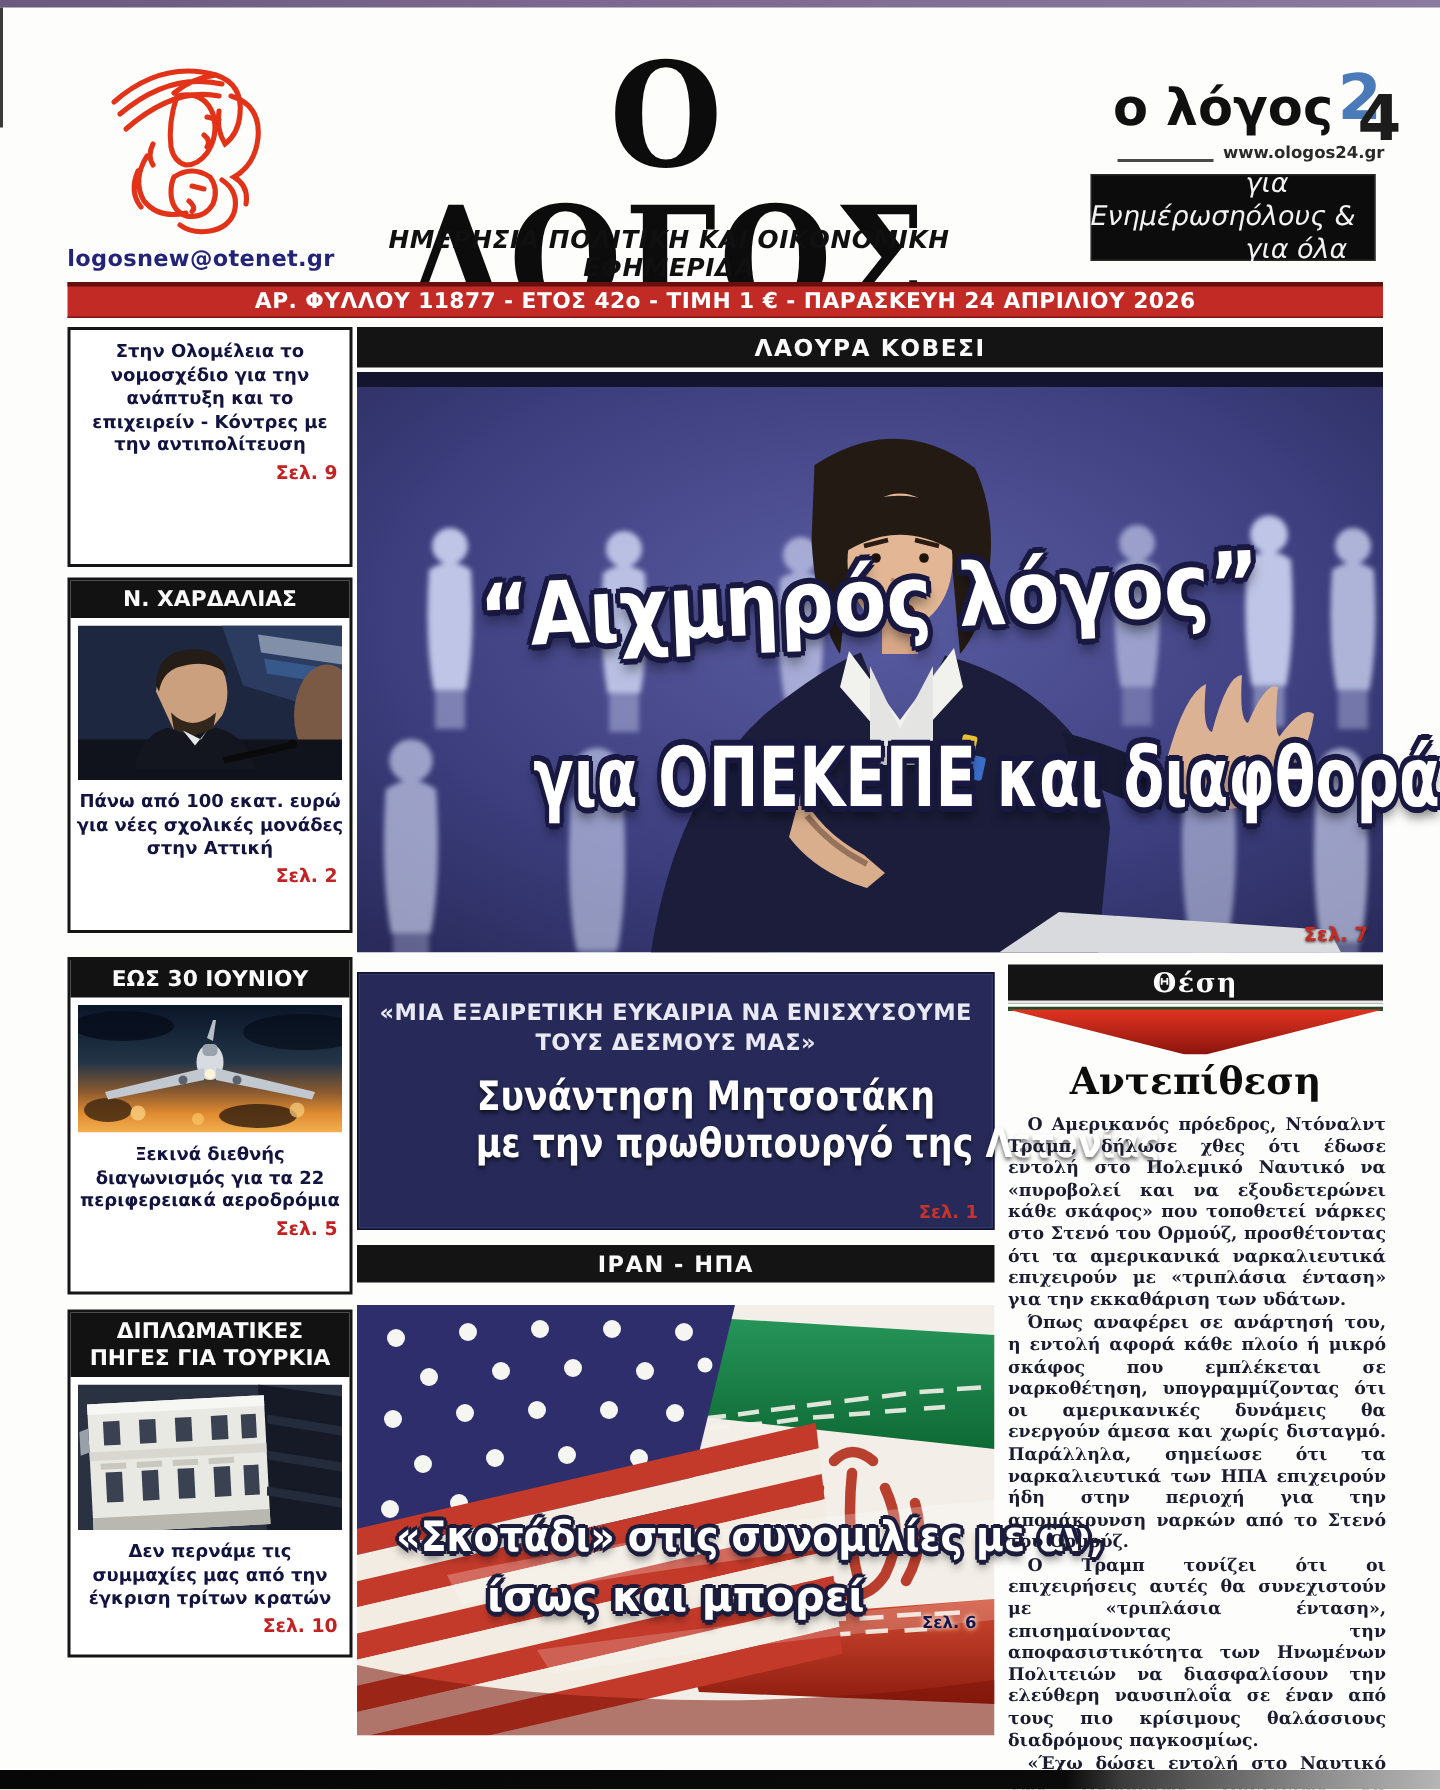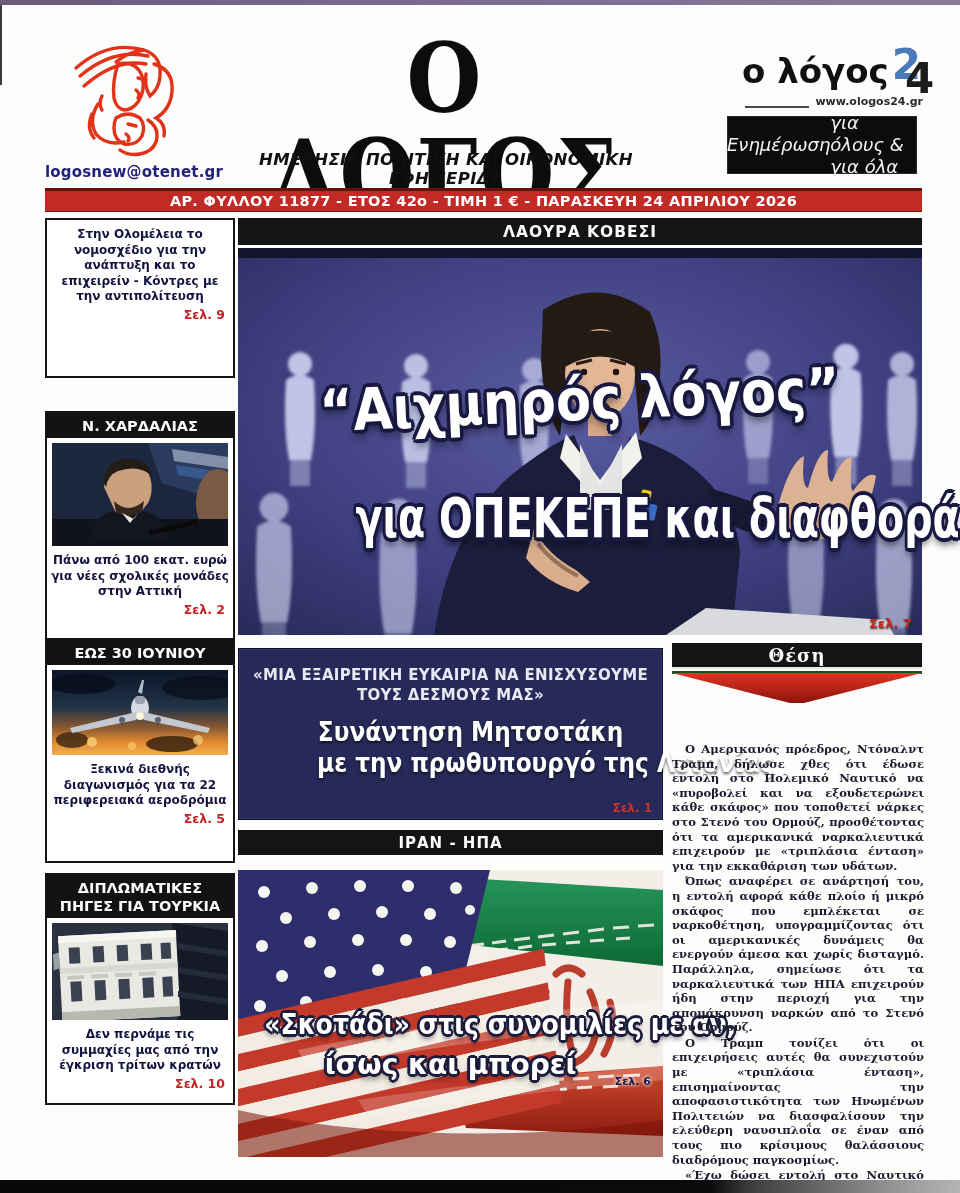--- a/index.html
+++ b/index.html
@@ -138,21 +138,21 @@
     <div>για όλους &amp; για όλα</div>
   </div>
 
   <div class="issue-bar">ΑΡ. ΦΥΛΛΟΥ 11877 - ΕΤΟΣ 42ο - ΤΙΜΗ 1 € - ΠΑΡΑΣΚΕΥΗ 24 ΑΠΡΙΛΙΟΥ 2026</div>
 
   <div class="side-box" style="top:218px; height:160px;">
     <div class="side-head">Στην Ολομέλεια το νομοσχέδιο για την ανάπτυξη και το επιχειρείν - Κόντρες με την αντιπολίτευση</div>
     <div class="side-ref">Σελ. 9</div>
   </div>
 
-  <div class="side-box" style="top:385px; height:237px;margin-top:26px;">
+  <div class="side-box" style="top:385px; height:237px;">
     <div class="side-kicker">Ν. ΧΑΡΔΑΛΙΑΣ</div>
     <svg class="side-photo" viewBox="0 0 176 103" height="103">
       <rect width="176" height="103" fill="#1d2740"></rect>
       <path d="M96,0 L176,0 L176,60 L110,40 Z" fill="#2c3c60"></path>
       <path d="M120,6 L176,14 L176,26 L122,18 Z" fill="#c8d4e4" opacity=".55"></path>
       <path d="M124,22 L176,30 L176,40 L126,32 Z" fill="#3f6aa8" opacity=".6"></path>
       <ellipse cx="166" cy="60" rx="22" ry="34" fill="#7a5a44"></ellipse>
       <rect x="0" y="76" width="176" height="27" fill="#11131c"></rect>
       <path d="M52,44 Q54,24 72,20 Q92,16 98,34 Q102,48 96,60 L88,70 L64,70 Z" fill="#caa07e"></path>
       <path d="M52,40 Q52,18 74,16 Q96,14 100,34 L96,30 Q84,22 66,28 Q56,32 54,44 Z" fill="#241c16"></path>
@@ -404,20 +404,21 @@
   <svg class="opinion-arrow" viewBox="0 0 250 32">
     <defs>
       <linearGradient id="arrowRed" x1="0" y1="0" x2="0" y2="1">
         <stop offset="0" stop-color="#e03422"></stop>
           <stop offset="1" stop-color="#8c140c"></stop>
       </linearGradient>
     </defs>
     <rect x="0" y="0" width="250" height="3" fill="#1f4d2a"></rect>
     <polygon points="0,2 250,2 132,32 118,32" fill="url(#arrowRed)"></polygon>
   </svg>
+  <div class="opinion-title">Αντεπίθεση</div>
   <div class="opinion-body">
     <p>Ο Αμερικανός πρόεδρος, Ντόναλντ Τραμπ, δήλωσε χθες ότι έδωσε εντολή στο Πολεμικό Ναυτικό να «πυροβολεί και να εξουδετερώνει κάθε σκάφος» που τοποθετεί νάρκες στο Στενό του Ορμούζ, προσθέτοντας ότι τα αμερικανικά ναρκαλιευτικά επιχειρούν με «τριπλάσια ένταση» για την εκκαθάριση των υδάτων.</p>
     <p>Όπως αναφέρει σε ανάρτησή του, η εντολή αφορά κάθε πλοίο ή μικρό σκάφος που εμπλέκεται σε ναρκοθέτηση, υπογραμμίζοντας ότι οι αμερικανικές δυνάμεις θα ενεργούν άμεσα και χωρίς δισταγμό. Παράλληλα, σημείωσε ότι τα ναρκαλιευτικά των ΗΠΑ επιχειρούν ήδη στην περιοχή για την απομάκρυνση ναρκών από το Στενό του Ορμούζ.</p>
     <p>Ο Τραμπ τονίζει ότι οι επιχειρήσεις αυτές θα συνεχιστούν με «τριπλάσια ένταση», επισημαίνοντας την αποφασιστικότητα των Ηνωμένων Πολιτειών να διασφαλίσουν την ελεύθερη ναυσιπλοΐα σε έναν από τους πιο κρίσιμους θαλάσσιους διαδρόμους παγκοσμίως.</p>
     <p>«Έχω δώσει εντολή στο Ναυτικό των Ηνωμένων Πολιτειών να πυροβολεί και να εξουδετερώνει κάθε πλοίο, αν και [πρόκειται για] μικρά σκάφη (τα πολεμικά τους πλοία βρίσκονται ΟΛΑ, 159 από αυτά, στον πυθμένα της θάλασσας!), που τοποθετεί νάρκες στα νερά του Πορθμού του Ορμούζ. Δεν υπάρχει κανένας δισταγμός. Επιπλέον, τα ναρκοσυλλέκτες μας καθαρίζουν το Πορθμό αυτή τη στιγμή. Διατάσσω με την παρούσα να συνεχιστεί αυτή η δραστηριότητα, αλλά σε τριπλάσιο επίπεδο!</p>
 
   </div>
 
   <div class="bottom-strip"></div>
 </div>

